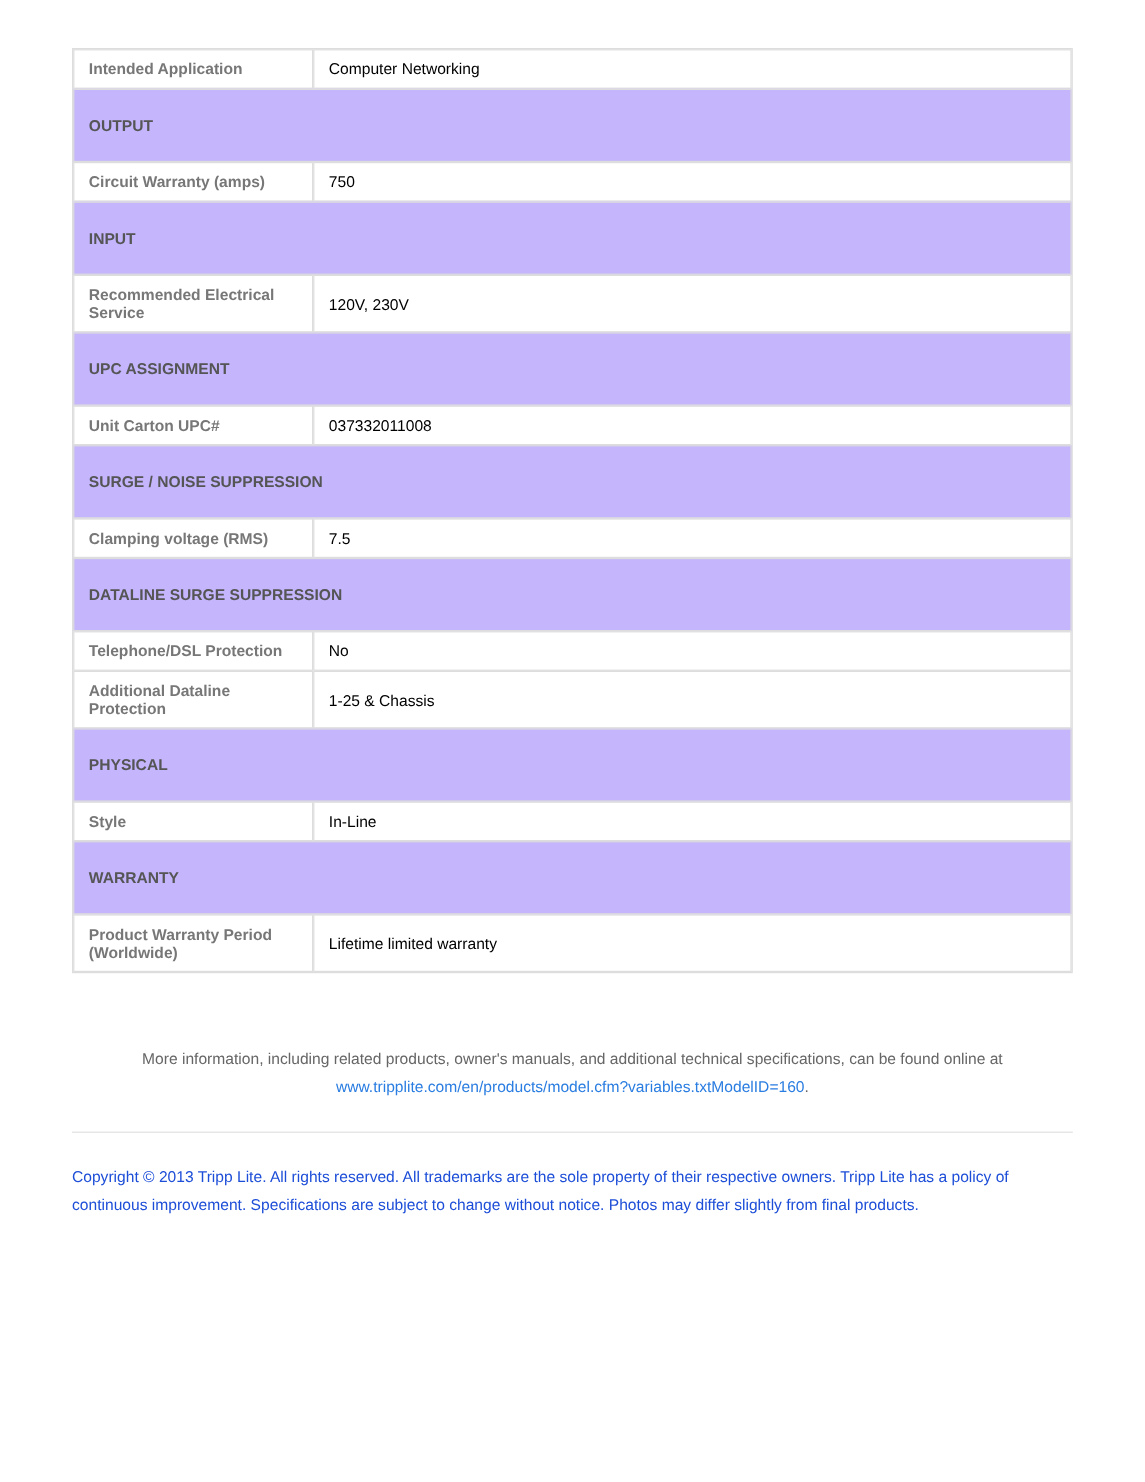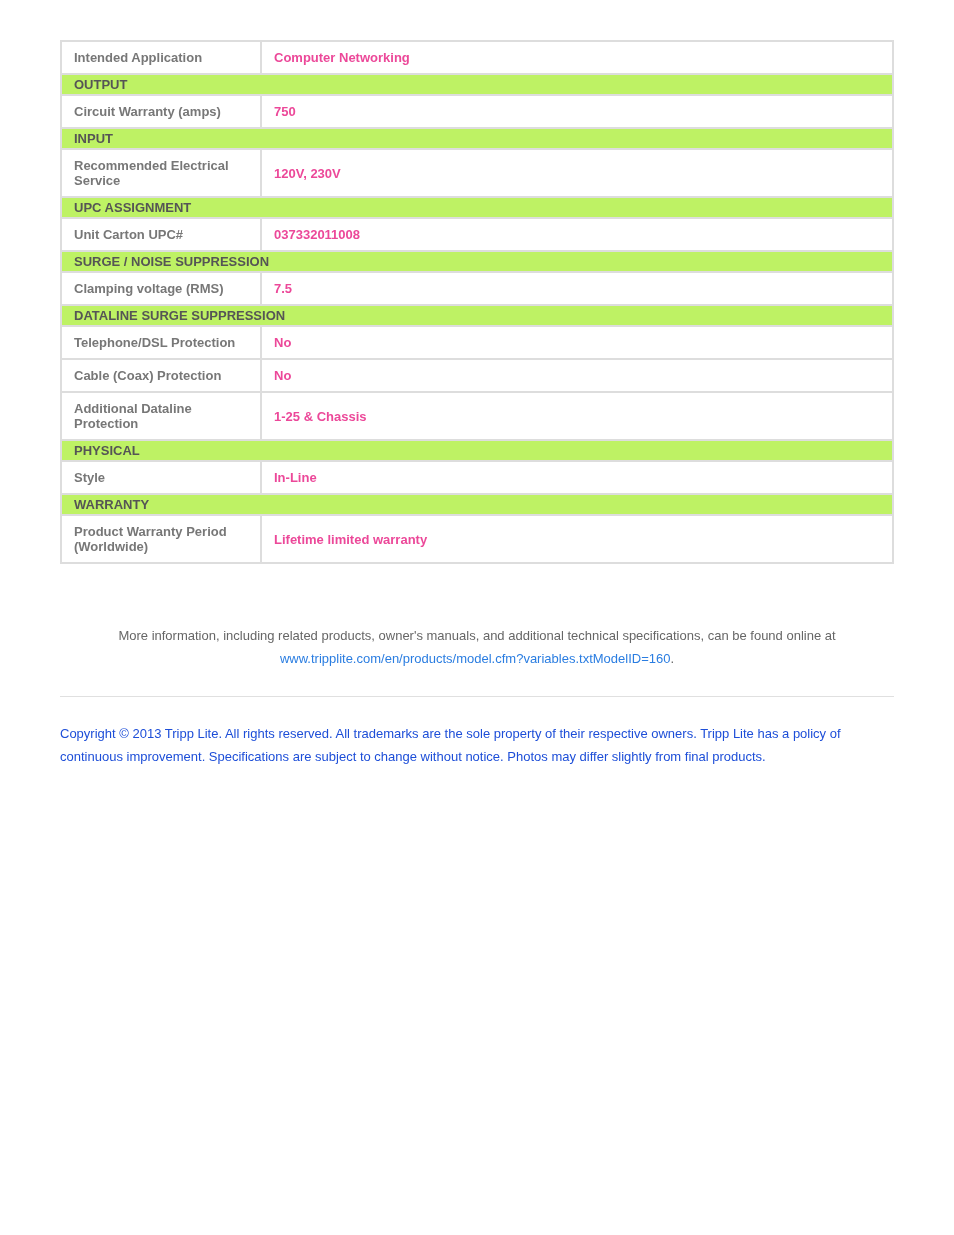--- a/index.html
+++ b/index.html
@@ -25,28 +25,27 @@
       padding: 8px 12px;
       border: 1px solid #ddd;
       vertical-align: middle;
     }
     .spec-table .label-cell {
       width: 200px;
       font-weight: bold;
       color: #777;
     }
     .spec-table .value-cell {
-      color: #ec4899;
-      font-weight: bold;
+      color: #000000;
     }
     .spec-table .section-header td {
       font-weight: bold;
       color: #555;
-      background: #bef264;
-      padding: 2px 12px;
+      background: #c4b5fd;
+      padding: 22px 12px;
     }
     .footer-info {
       margin-top: 60px;
       color: #666;
       line-height: 1.8;
       text-align: center;
     }
     .footer-info a {
       color: #2a7de1;
       text-decoration: none;
@@ -99,24 +98,20 @@
         <td class="value-cell">7.5</td>
       </tr>
       <tr class="section-header">
         <td colspan="2">DATALINE SURGE SUPPRESSION</td>
       </tr>
       <tr>
         <td class="label-cell">Telephone/DSL Protection</td>
         <td class="value-cell">No</td>
       </tr>
       <tr>
-        <td class="label-cell">Cable (Coax) Protection</td>
-        <td class="value-cell">No</td>
-      </tr>
-      <tr>
         <td class="label-cell">Additional Dataline Protection</td>
         <td class="value-cell">1-25 &amp; Chassis</td>
       </tr>
       <tr class="section-header">
         <td colspan="2">PHYSICAL</td>
       </tr>
       <tr>
         <td class="label-cell">Style</td>
         <td class="value-cell">In-Line</td>
       </tr>

